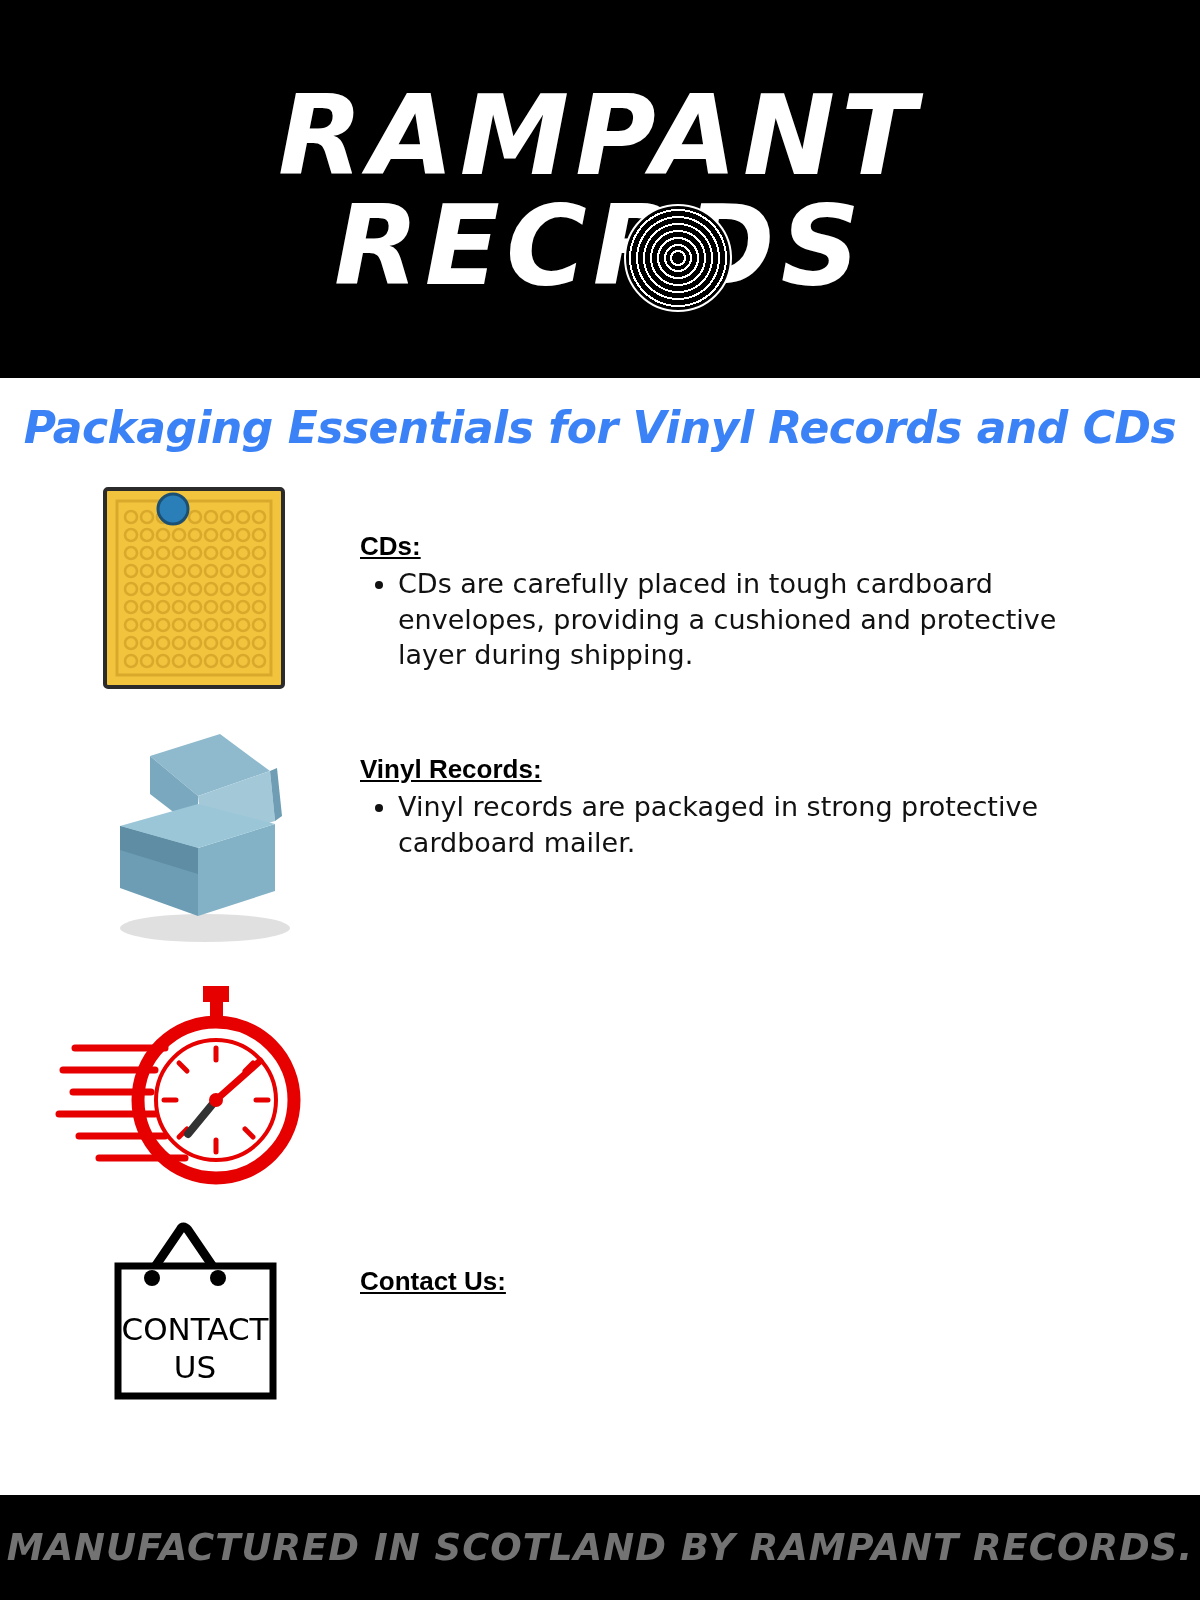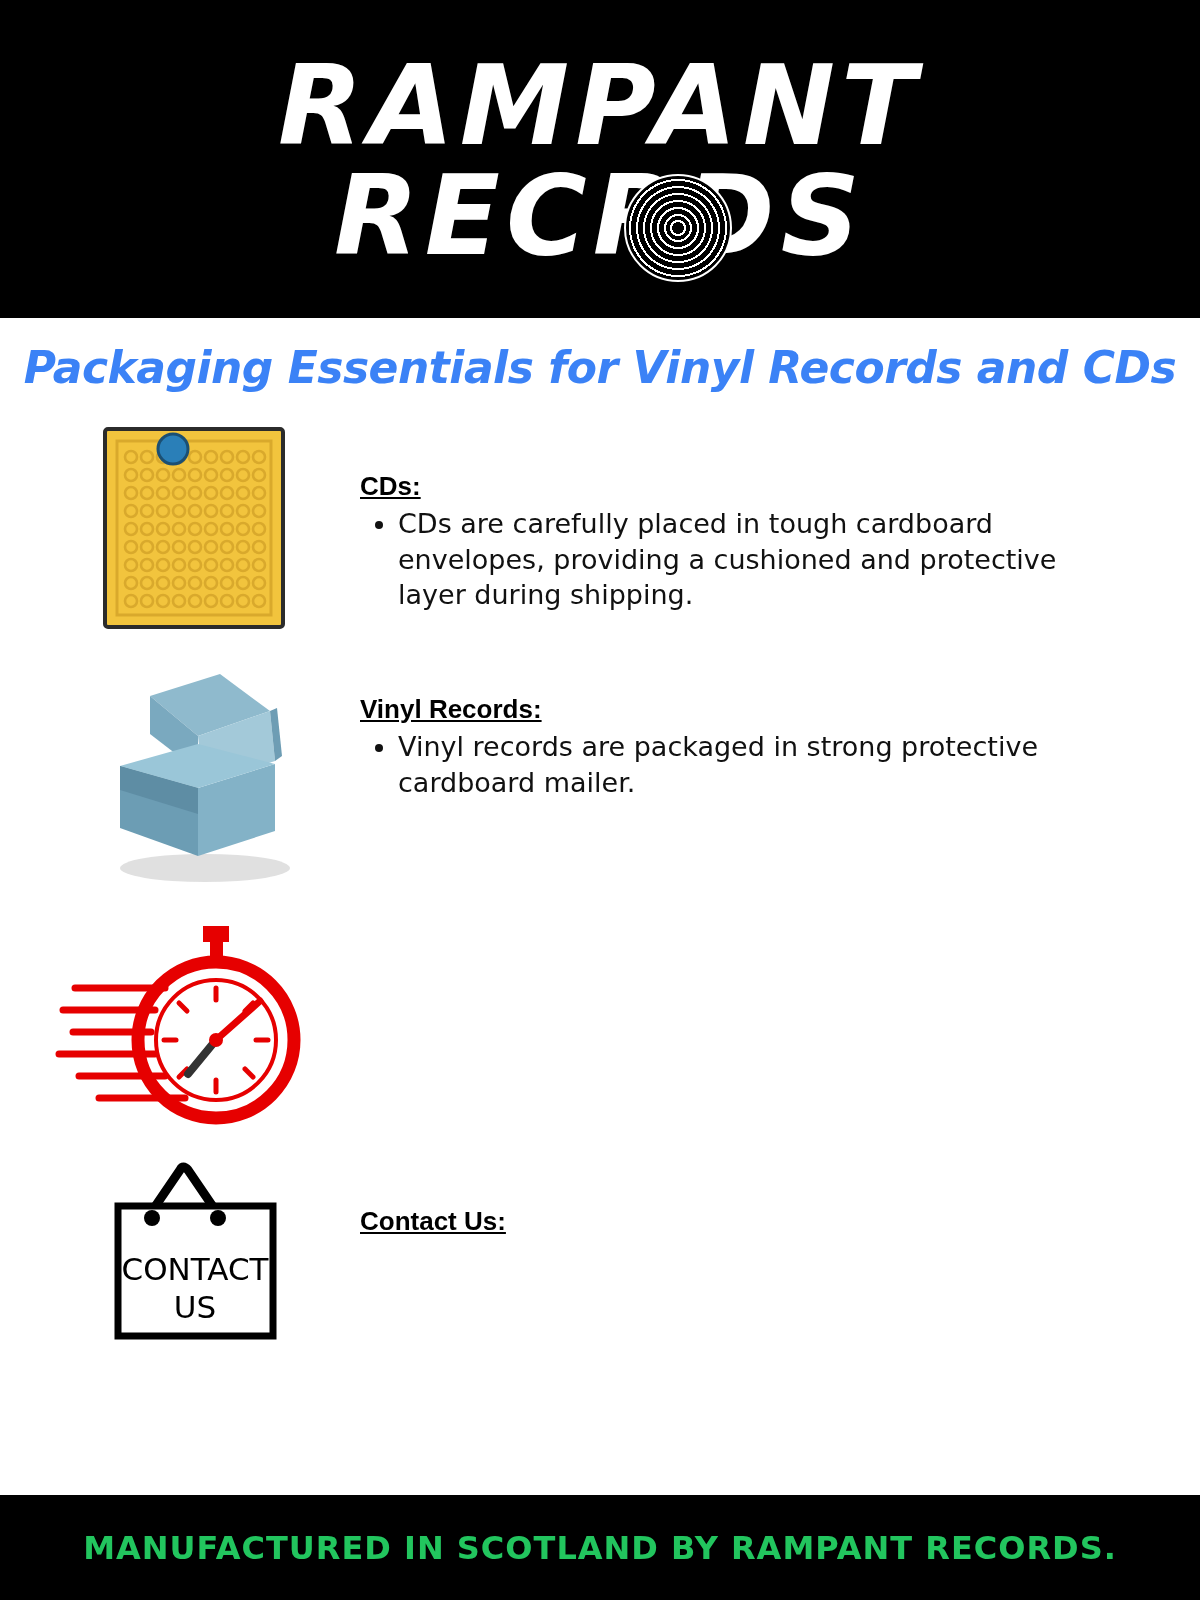--- a/index.html
+++ b/index.html
@@ -12,21 +12,21 @@
     width: 1200px;
     height: 1600px;
     font-family: "DejaVu Sans", sans-serif;
     position: relative;
     overflow: hidden;
   }
 
   
   .header-band {
     background: #000000;
-    height: 318px;
+    height: 378px;
     width: 100%;
     display: flex;
     flex-direction: column;
     align-items: center;
     justify-content: center;
     padding-top: 4px;
   }
   .brand-line {
     color: #ffffff;
     font-family: "DejaVu Sans", sans-serif;
@@ -151,24 +151,25 @@
     bottom: 0;
     left: 0;
     width: 100%;
     height: 105px;
     background: #000000;
     display: flex;
     align-items: center;
     justify-content: center;
   }
   .footer-text {
-    color: #22c55e;
+    color: #737373;
     font-family: "DejaVu Sans", sans-serif;
     font-weight: bold;
-    font-size: 32px;
+    font-style: italic;
+    font-size: 37px;
     letter-spacing: 1px;
   }
 </style>
 </head>
 <body>
 
 <div class="header-band">
   <div class="brand-line brand-line-1">RAMPANT</div>
   <div class="brand-line-2-wrap">
     <span class="brand-line brand-line-2">REC</span>

